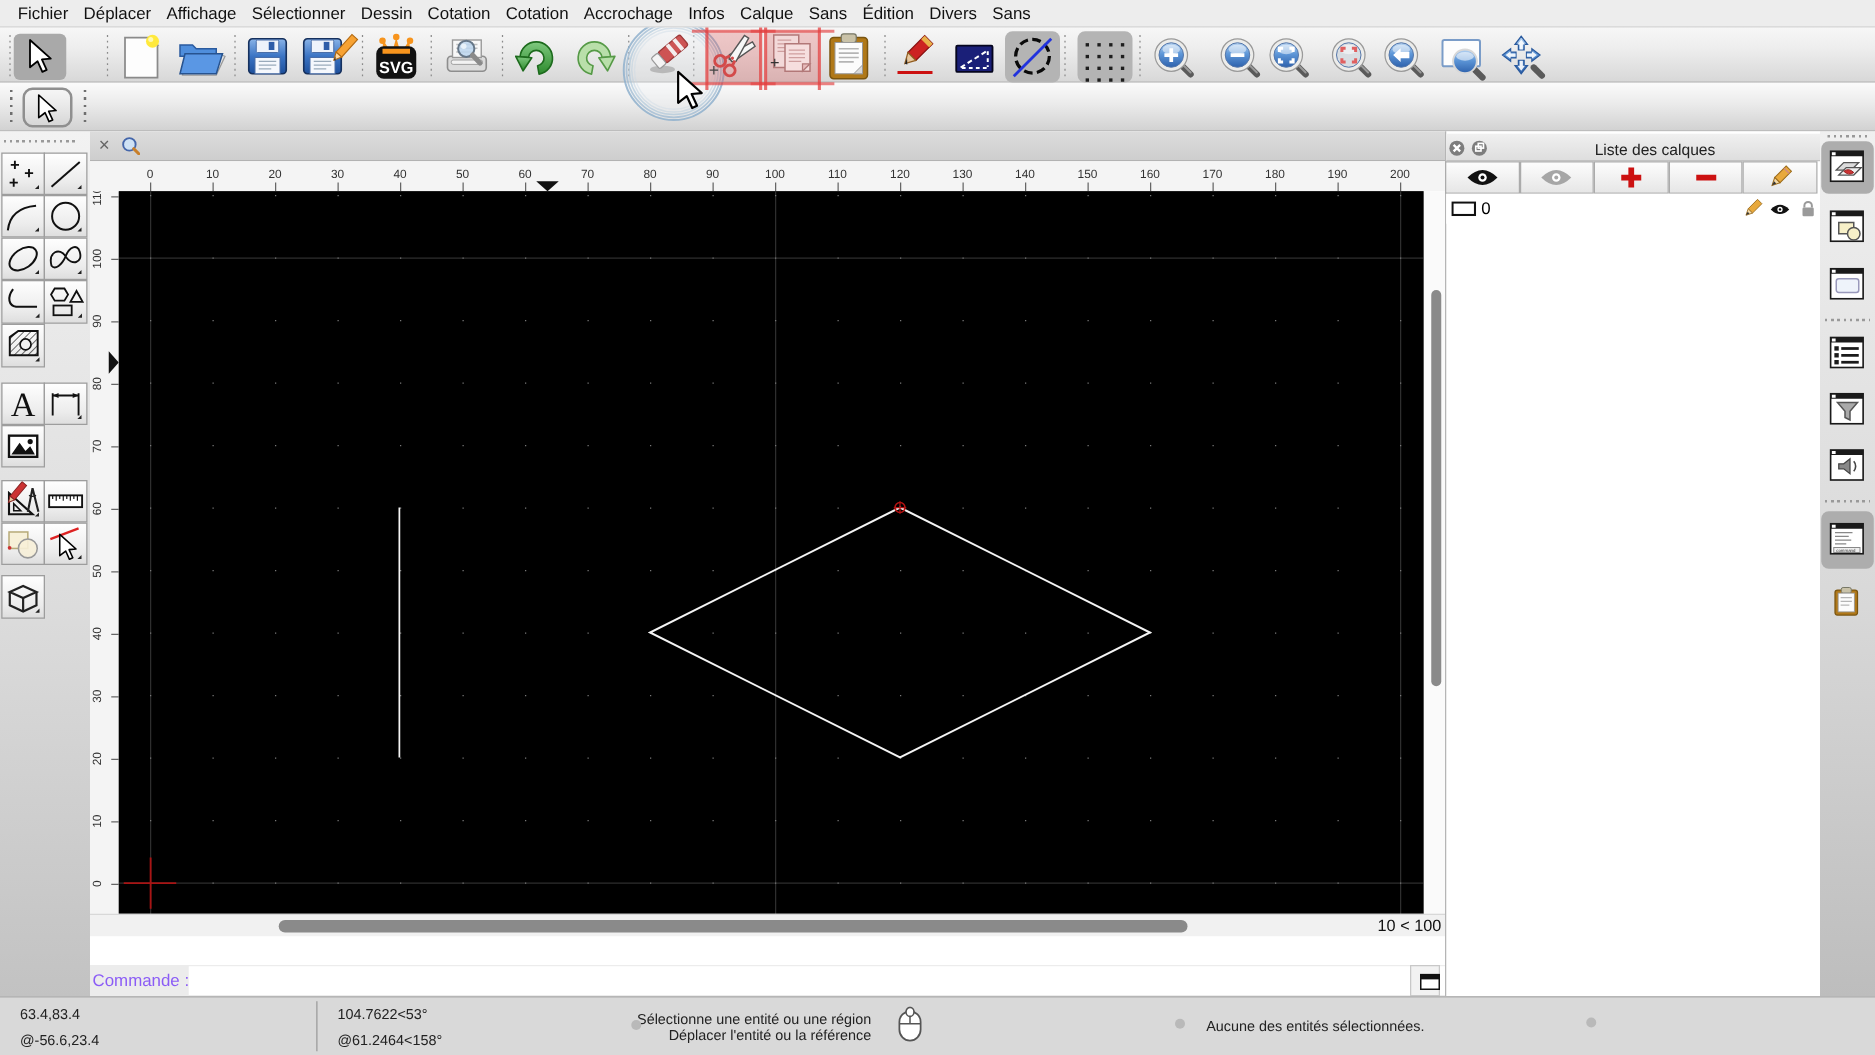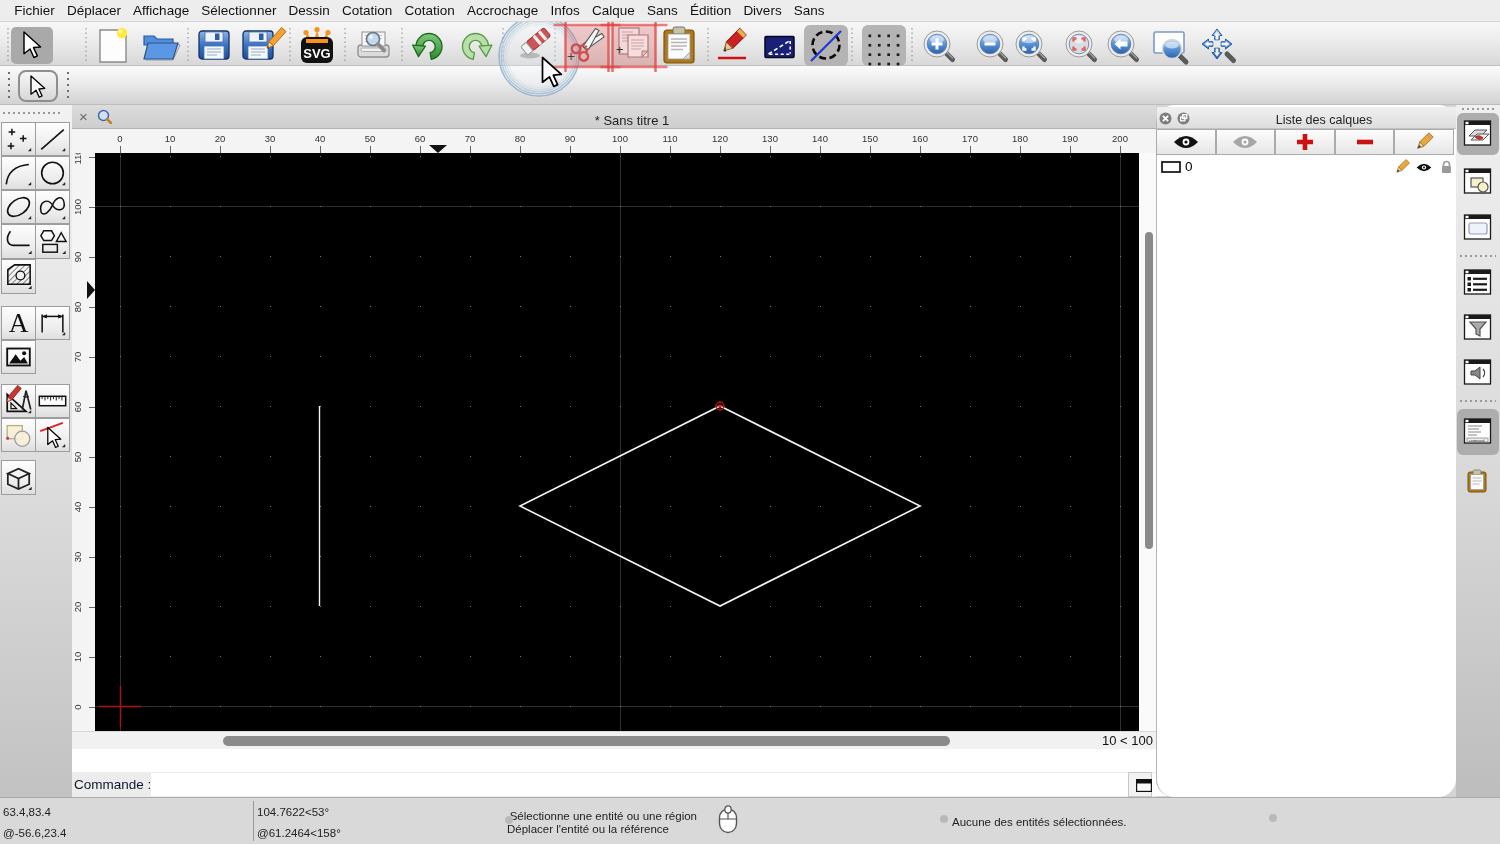--- a/index.html
+++ b/index.html
@@ -26,36 +26,36 @@
 #vscroll { position:absolute; left:1067px; top:48px; width:17px; height:578px; background:#fafafa; }
 #vthumb { position:absolute; left:6px; top:79px; width:8px; height:317px; background:#8a8a8a; border-radius:4px; }
 #hscrollrow { position:absolute; left:0; top:626px; width:1084px; height:18px; background:#f1f1f1; border-top:1px solid #d8d8d8;}
 #hthumb { position:absolute; left:151px; top:4px; width:727px; height:10px; background:#8a8a8a; border-radius:5px; }
 #gridinfo { position:absolute; right:3px; top:1px; font-size:13px; color:#111; }
 #history { position:absolute; left:0; top:644px; width:1084px; height:23px; background:#fff;
   border-bottom:1px solid #555; font-size:13px; color:#2222cc; }
 #cmdrow { position:absolute; left:0; top:667px; width:1084px; height:25px; background:#ececec; font-size:13.5px; }
 #cmdrow input { position:absolute; left:79px; top:1px; width:1046px; height:23px; border:none; background:#fff; outline:none; }
 #cmdbtn { position:absolute; left:1056px; top:0px; width:24px; height:25px; background:#f2f2f2; border:1px solid #c8c8c8; }
-#rightpanel { position:absolute; left:1156px; top:105px; width:300px; height:692px; background:#fff; border-left:1px solid #b5b5b5;border-radius:18px;}
+#rightpanel { position:absolute; left:1156px; top:105px; width:300px; height:692px; background:#fff; border-left:1px solid #b5b5b5;}
 #lptitle { position:absolute; left:0; top:2px; width:300px; height:22px;
   background:linear-gradient(#f0f0f0,#dedede); border-bottom:1px solid #c2c2c2; font-size:12.5px; color:#222; }
 #lptools { position:absolute; left:0; top:24px; width:299px; height:26px; }
 .lpcell { position:absolute; top:0; width:59.6px; height:26px; border:1px solid #ababab; margin-left:-1px;
   background:linear-gradient(#fdfdfd,#e6e6e6); display:flex; align-items:center; justify-content:center; }
 #layerrow { position:absolute; left:0; top:50px; width:300px; height:24px; background:#fff; font-size:13.5px; color:#000; }
 #rightdock { position:absolute; left:1456px; top:105px; width:44px; height:692px;
   background:linear-gradient(#f0f0f0,#d8d8d8 55%,#bdbdbd); }
 .rdbtn { position:absolute; left:5px; width:34px; display:flex; align-items:center; justify-content:center; }
 .rdbtn.active { left:1px; width:42px; background:#adadad; border-radius:6px; }
 .rdsep { position:absolute; left:4px; width:36px; height:2px;
   background-image:repeating-linear-gradient(90deg,#999 0 2px, transparent 2px 5px); }
 #statusbar { position:absolute; left:0; top:797px; width:1500px; height:47px; background:#d9d9d9;
   border-top:1px solid #ababab; font-size:11.5px; color:#222; }
-#statusbar .t { position:absolute; white-space:pre; }
+#statusbar .t { position:absolute; white-space:pre;margin-left:13px; }
 </style></head><body>
 <div id="menubar">
     <span style="width:2px"></span>
     <span>Fichier</span>
     <span>Déplacer</span>
     <span>Affichage</span>
     <span>Sélectionner</span>
     <span>Dessin</span>
     <span>Cotation</span>
     <span>Cotation</span>
@@ -410,21 +410,20 @@
         <path d="M29 32 L32.5 32 L32.5 28.5 Z" fill="#222" transform="translate(-2,-2)"></path>
       </svg></div>
   </div>
 <div id="docwin">
     <div id="dtitle">
       <span style="position:absolute;left:7px;top:3px;color:#666;font-size:15px">×</span>
       <svg width="15" height="15" viewBox="0 0 15 15" style="position:absolute;left:25px;top:4px">
         <circle cx="6.5" cy="6.5" r="5" fill="#cfe2f5" stroke="#4466aa" stroke-width="1.5"></circle>
         <path d="M10 10 l4 4" stroke="#c87f2a" stroke-width="2.5" stroke-linecap="round"></path>
       </svg>
-      <span style="position:absolute;left:18px;width:100%;text-align:center;top:8px;font-size:13px;color:#1f1f1f">* Sans titre 1</span>
     </div>
     <div id="rulertop">
       <svg width="1084" height="24" viewBox="0 0 1084 24" xmlns="http://www.w3.org/2000/svg" style="position:absolute;left:0;top:0">
         <line x1="48.5" y1="17" x2="48.5" y2="24" stroke="#666" stroke-width="1"></line>
         <text x="48" y="13" font-size="9.5" fill="#333" text-anchor="middle" font-family="Liberation Sans, sans-serif">0</text>
         <line x1="98.5" y1="17" x2="98.5" y2="24" stroke="#666" stroke-width="1"></line>
         <text x="98" y="13" font-size="9.5" fill="#333" text-anchor="middle" font-family="Liberation Sans, sans-serif">10</text>
         <line x1="148.5" y1="17" x2="148.5" y2="24" stroke="#666" stroke-width="1"></line>
         <text x="148" y="13" font-size="9.5" fill="#333" text-anchor="middle" font-family="Liberation Sans, sans-serif">20</text>
         <line x1="198.5" y1="17" x2="198.5" y2="24" stroke="#666" stroke-width="1"></line>
@@ -513,21 +512,21 @@
     </div>
     <div id="vscroll">
       <div id="vthumb"></div>
     </div>
     <div id="hscrollrow">
       <div id="hthumb"></div>
       <span id="gridinfo">10 &lt; 100</span>
     </div>
     <div id="cmdrow">
       <input type="text" style="">
-      <span style="position:absolute;left:2px;top:5px;color:#0f172a">Commande :</span>
+      <span style="position:absolute;left:2px;top:5px;color:#8b5cf6">Commande :</span>
       <div id="cmdbtn">
         <svg width="16" height="13" viewBox="0 0 16 13" style="position:absolute;left:7px;top:6px">
           <rect x="0.5" y="0.5" width="15" height="12" fill="#fff" stroke="#111" stroke-width="1.4"></rect>
           <rect x="0.5" y="0.5" width="15" height="4" fill="#111"></rect>
         </svg>
       </div>
     </div>
   </div>
 <div id="rightpanel">
     <div id="lptitle">
@@ -692,21 +691,21 @@
       <path d="M0 0 L0 16.5 L4.6 12.9 L7.5 19.3 L10.1 18.1 L7.2 11.8 L12.6 11.3 Z" fill="#fff" stroke="#000" stroke-width="1.15" stroke-linejoin="round" transform="translate(1,1)"></path>
     </g>
   </svg>
 <div id="statusbar">
     <span class="t" style="left:3px;top:8px">63.4,83.4</span>
     <span class="t" style="left:3px;top:29px">@-56.6,23.4</span>
     <div style="position:absolute;left:253px;top:3px;width:1px;height:40px;background:#9a9a9a"></div>
     <span class="t" style="left:257px;top:8px">104.7622&lt;53°</span>
     <span class="t" style="left:257px;top:29px">@61.2464&lt;158°</span>
     <span class="t" style="right:803px;top:12px">Sélectionne une entité ou une région</span>
-    <span class="t" style="right:831px;top:25px">Déplacer l'entité ou la référence</span>
+    <span class="t" style="right:803px;top:25px">Déplacer l'entité ou la référence</span>
     <svg width="22" height="32" viewBox="0 0 22 32" style="position:absolute;left:717px;top:7px">
       <path d="M11 4 a8.5 8.5 0 0 1 8.5 8.5 v6 a8.5 9 0 0 1 -17 0 v-6 A8.5 8.5 0 0 1 11 4 Z" fill="#fff" stroke="#555" stroke-width="1.4"></path>
       <path d="M11 4 V14 M2.5 14 H19.5" stroke="#555" stroke-width="1.2"></path>
       <ellipse cx="11" cy="4.5" rx="3.2" ry="3.6" fill="#fff" stroke="#555" stroke-width="1.3"></ellipse>
     </svg>
     <div style="position:absolute;left:505px;top:18px;width:8px;height:8px;border-radius:50%;background:#b9b9b9"></div>
     <div style="position:absolute;left:940px;top:17px;width:8px;height:8px;border-radius:50%;background:#b9b9b9"></div>
     <div style="position:absolute;left:1269px;top:16px;width:8px;height:8px;border-radius:50%;background:#b9b9b9"></div>
     <span class="t" style="left:952px;top:18px">Aucune des entités sélectionnées.</span>
   </div>

